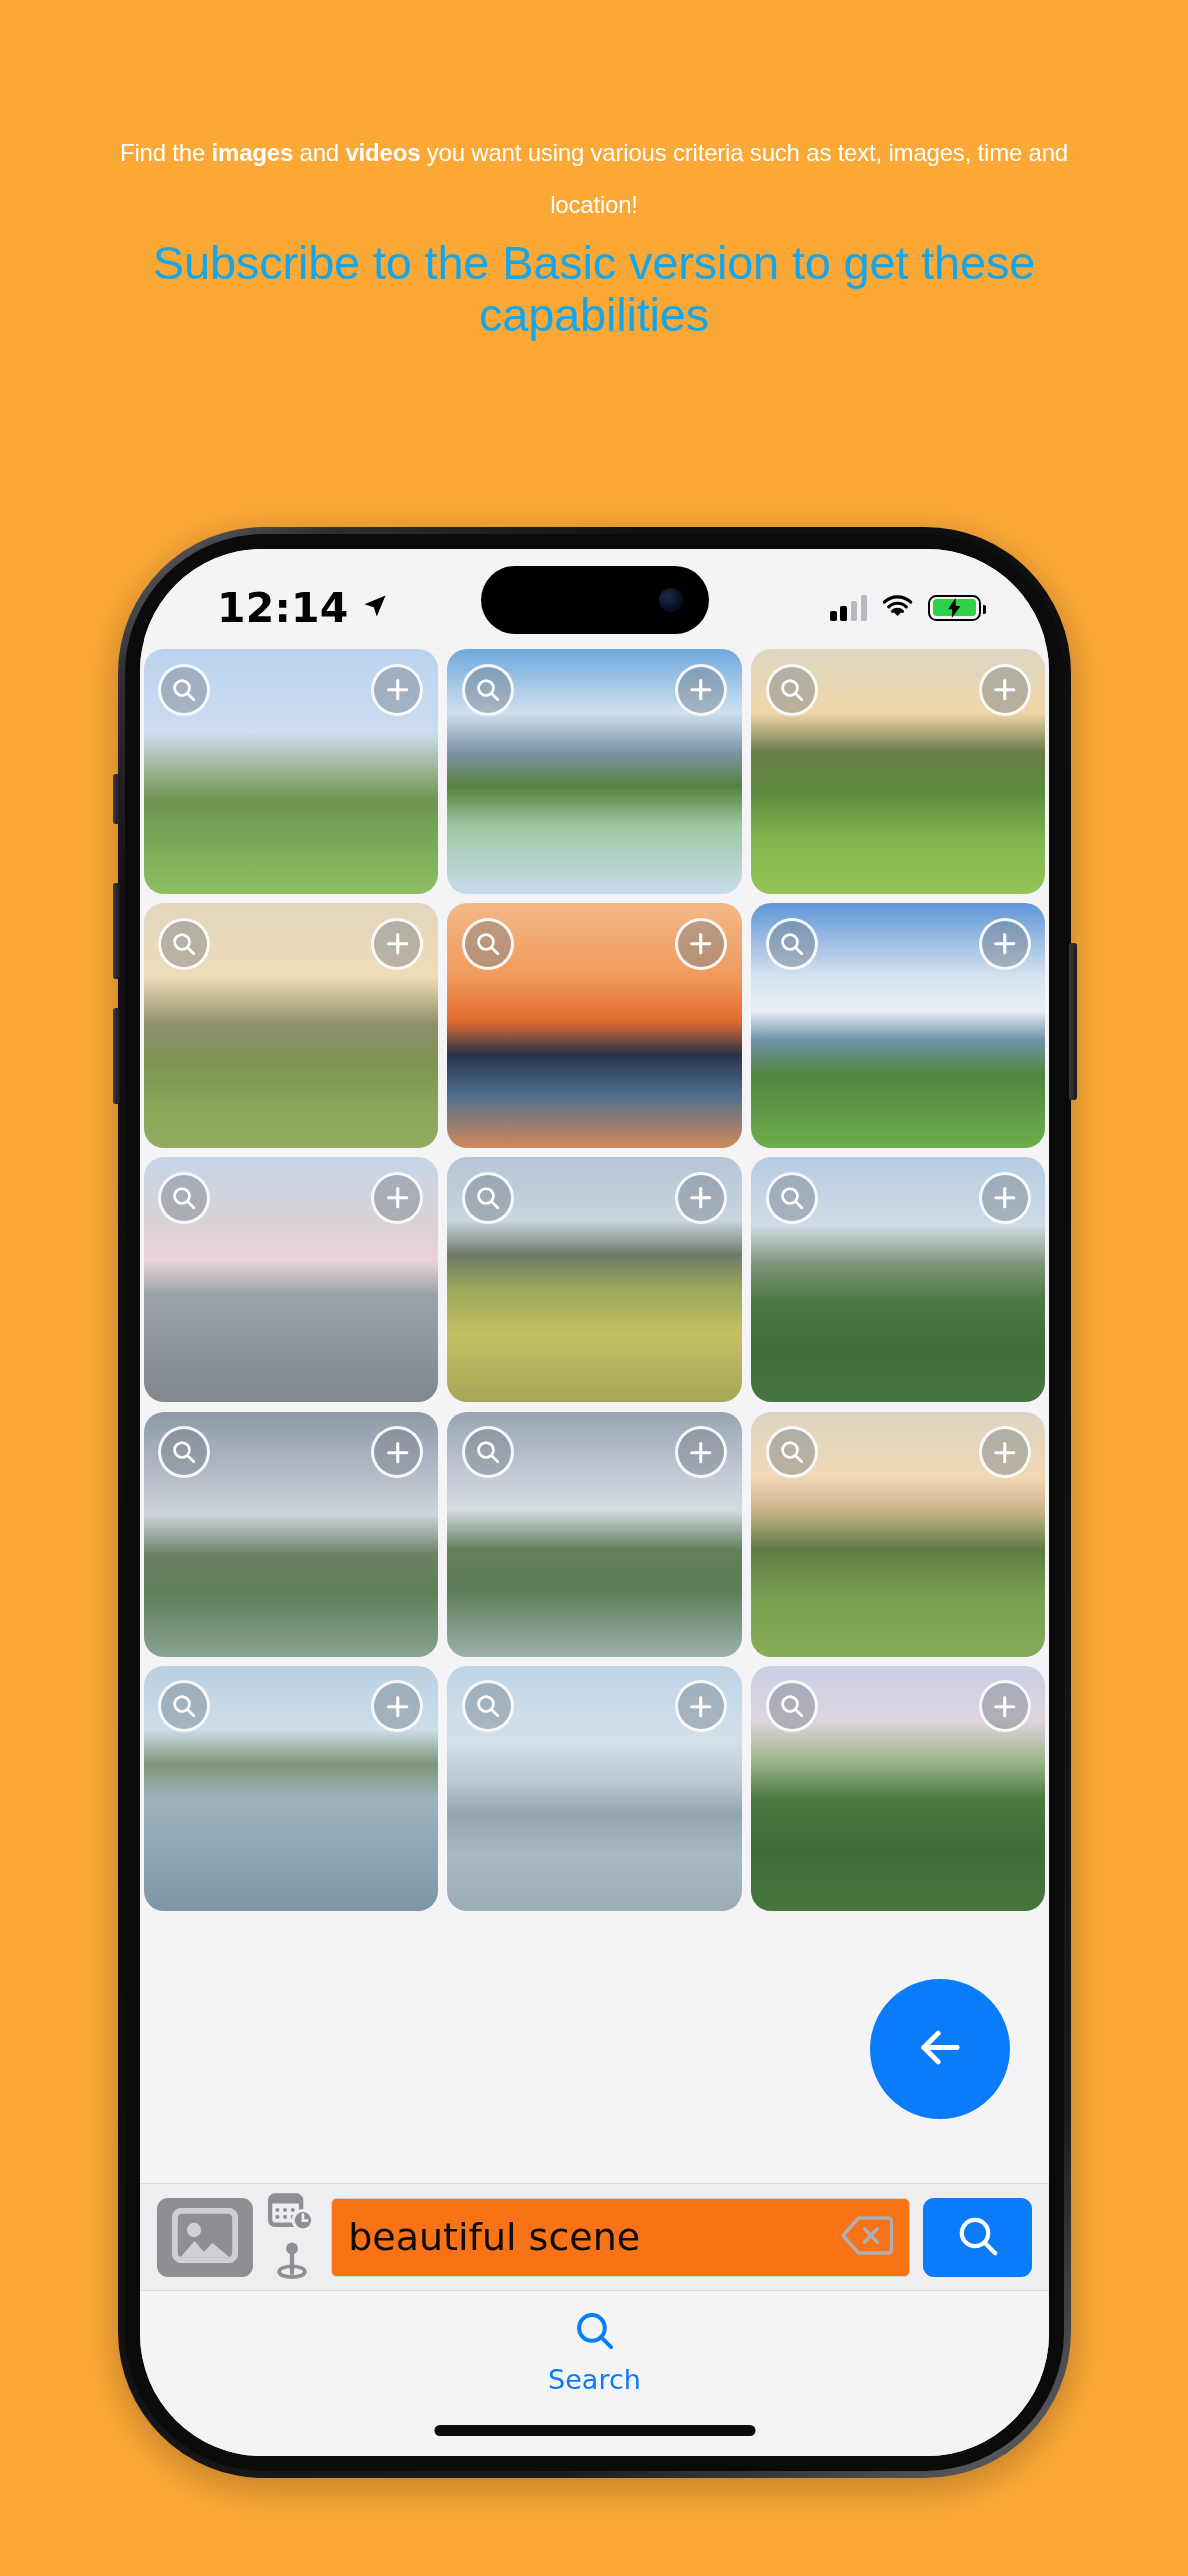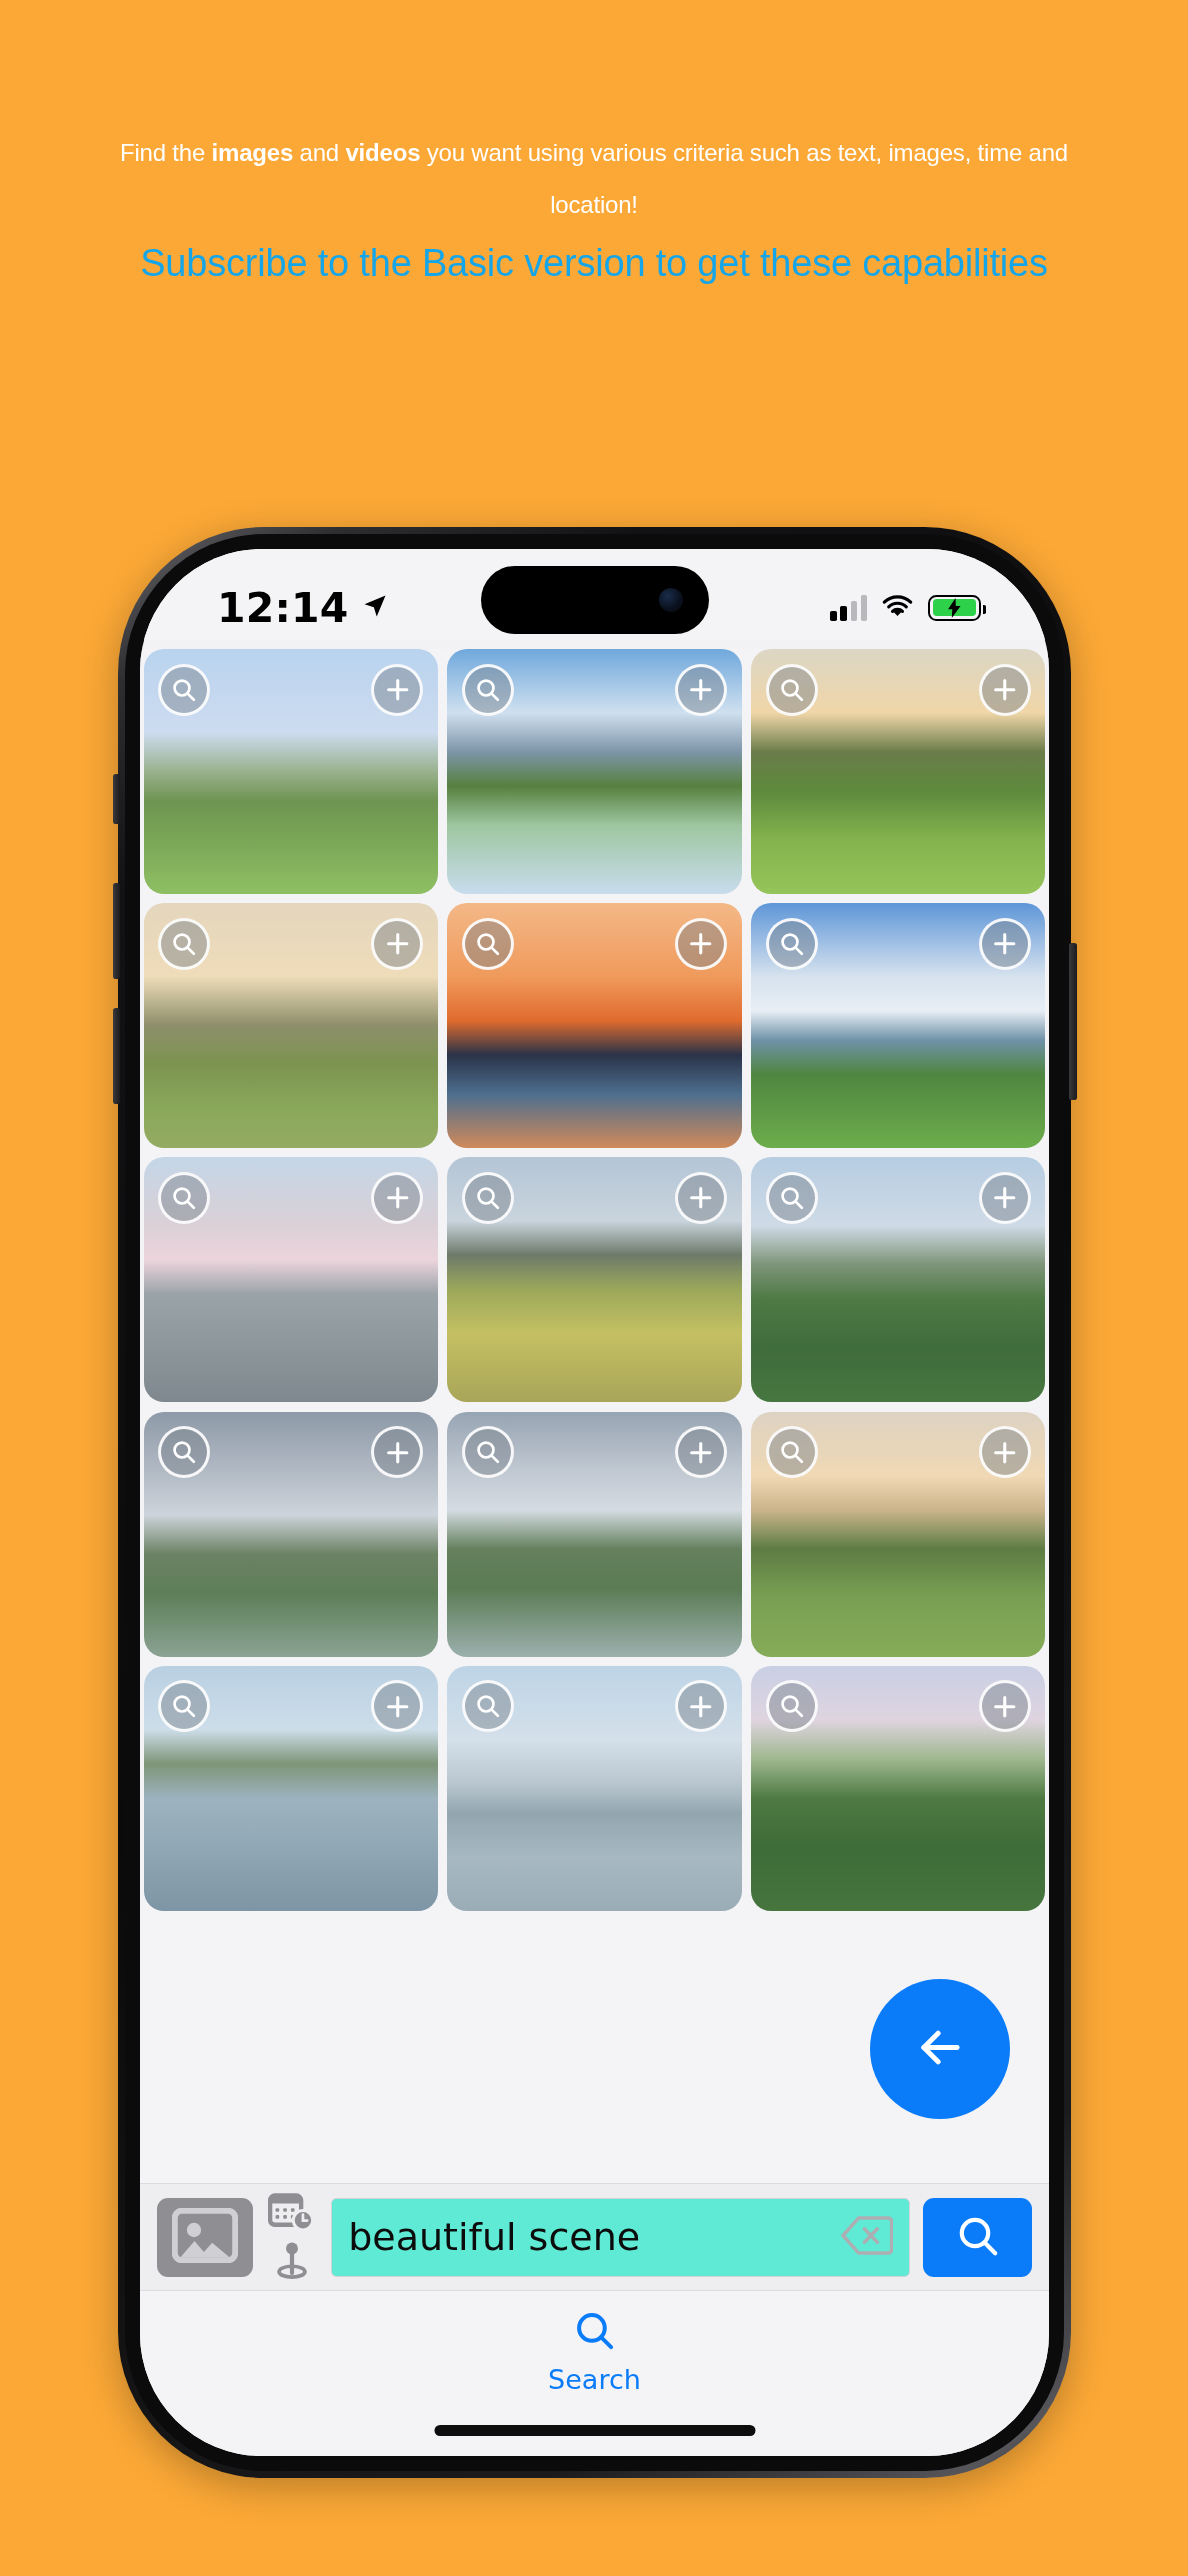--- a/index.html
+++ b/index.html
@@ -21,21 +21,21 @@
   .promo-line {
     color:#ffffff;
     font-size:24px;
     line-height:52px;
     font-weight:400;
     letter-spacing:-0.2px;
   }
   .promo-line b { font-weight:700; }
   .promo-sub {
     color:#15a6ea;
-    font-size:38px;
+    font-size:47px;
     line-height:52px;
     font-weight:400;
     margin-top:5.5px;
     letter-spacing:-0.2px;
   }
 
   
   .phone {
     position:absolute;
     left:118px;
@@ -200,21 +200,21 @@
     display:flex;align-items:center;justify-content:center;
     flex:0 0 auto;
   }
   .meta-col {
     display:flex;flex-direction:column;align-items:center;
     gap:5.5px;flex:0 0 auto;width:52px;
   }
   .txt-field {
     flex:1 1 auto;
     height:79px;
-    background:#5eead4;
+    background:#f97316;
     border:0.9px solid #d3d3d7;
     border-radius:5.5px;
     display:flex;align-items:center;
     padding:0 16.6px;
     min-width:0;
   }
   .txt-val {
     flex:1 1 auto;
     font-size:38px;
     color:#0c0c0c;

